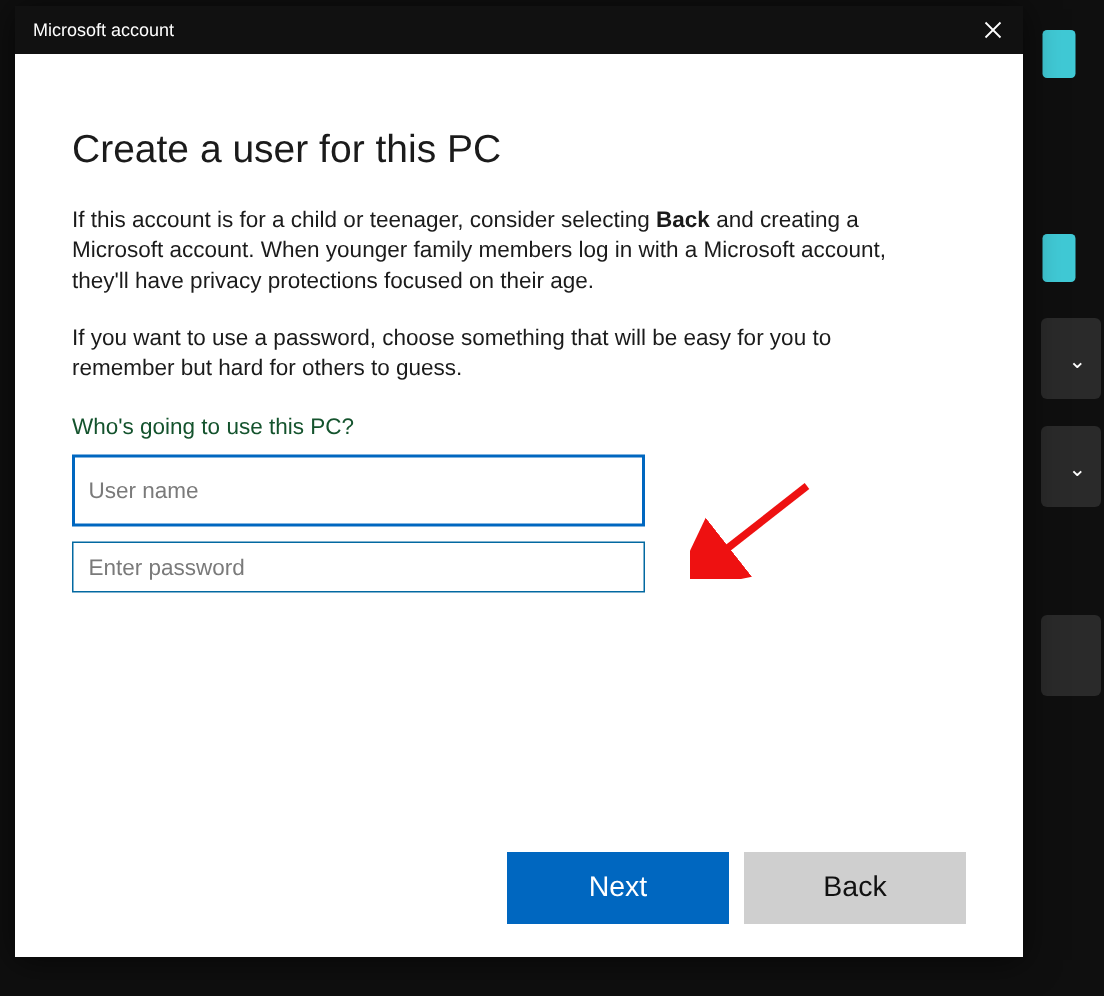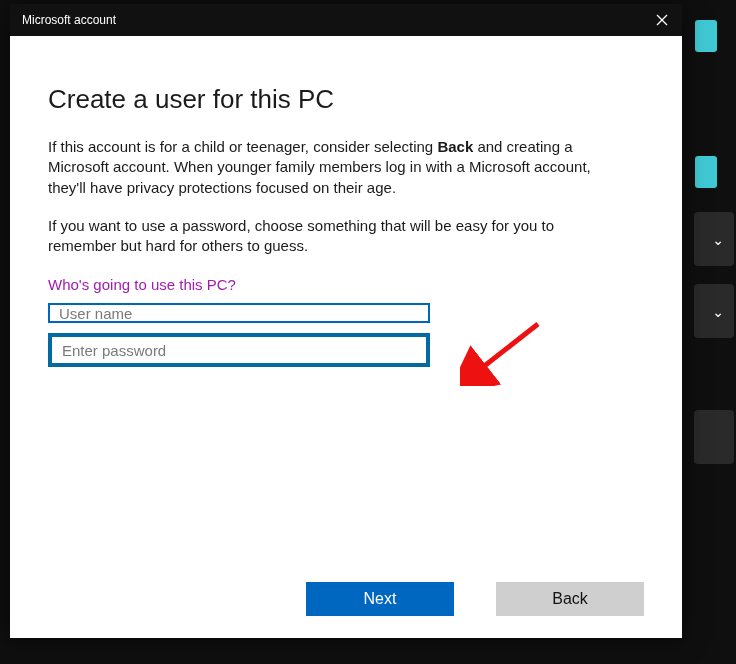--- a/index.html
+++ b/index.html
@@ -76,55 +76,54 @@
     font-size: 15px;
     line-height: 1.35;
     color: #1b1b1b;
     margin-bottom: 18px;
   }
   .para b { font-weight: 600; }
   .section-label {
     font-size: 15px;
     margin-top: 20px;
     margin-bottom: 10px;
-    color: #a21caf;
+    color: #14532d;
   }
   input[type=text], input[type=password] {
     width: 382px;
     height: 34px;
-    border: 4px solid #0369a1;
+    border: 1px solid #0369a1;
     font-size: 15px;
     padding: 0 10px;
     color: #333;
     background: #fff;
     outline: none;
     display: block;
     margin-bottom: 10px;
   }
   input::placeholder { color: #7a7a7a; }
   input.focused {
     border: 2px solid #0067c0;
-    height: 20px;
+    height: 48px;
     padding: 0 9px;
   }
   .buttons {
     position: absolute;
     right: 38px;
     bottom: 22px;
     display: flex;
     gap: 10px;
   }
   .btn {
     width: 148px;
-    height: 34px;
+    height: 48px;
     border: none;
-    font-size: 16px;
+    font-size: 19px;
     cursor: pointer;
     font-family: inherit;
-    margin-left: 32px;
   }
   .btn-primary {
     background: #0067c0;
     color: #fff;
   }
   .btn-secondary {
     background: #cfcfcf;
     color: #111;
   }
   .arrow {

